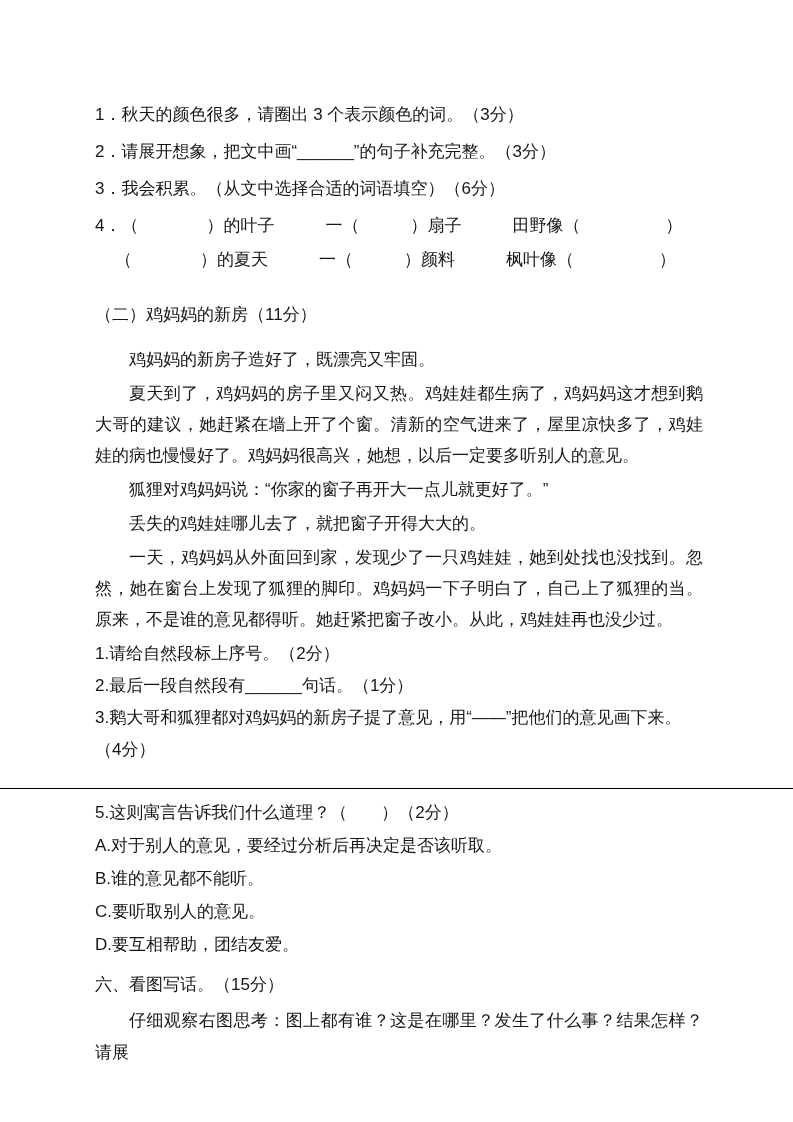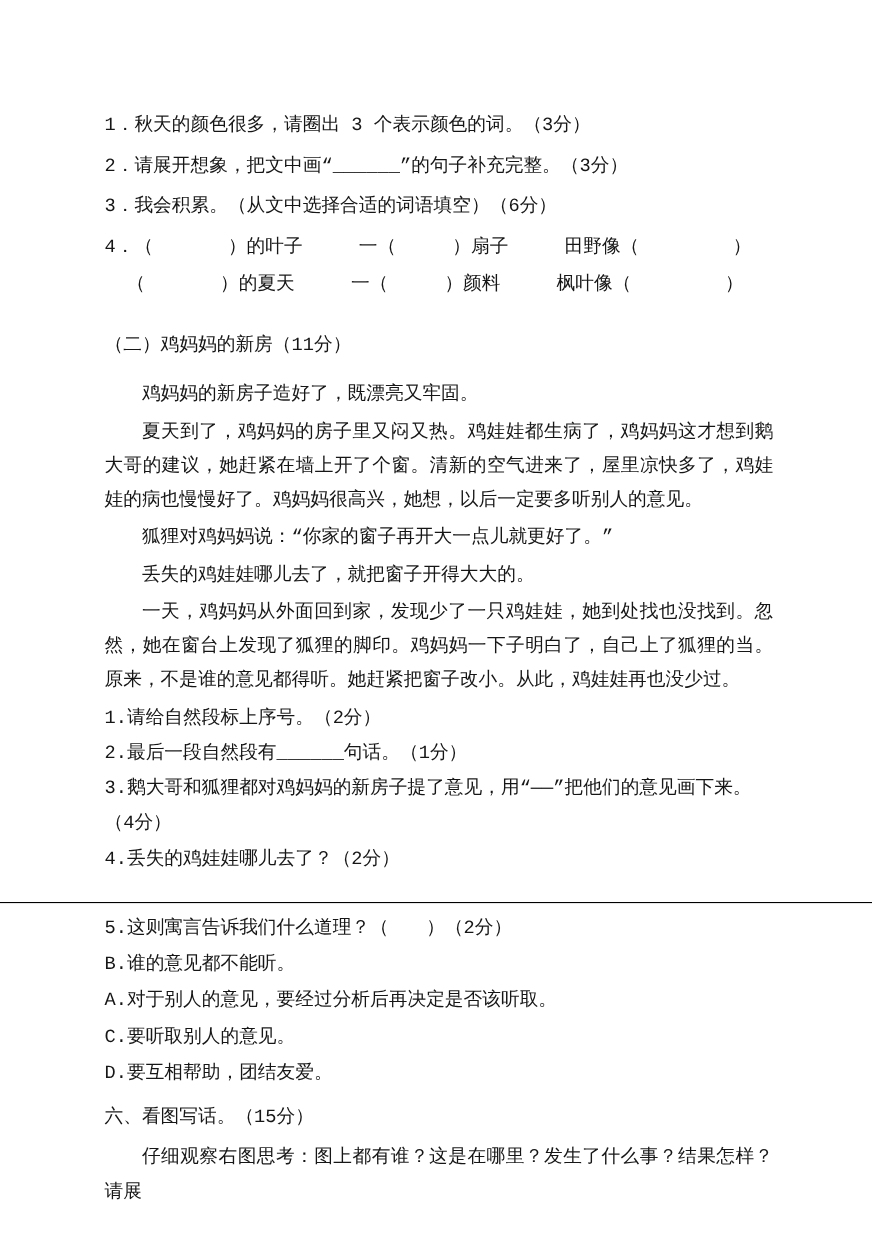--- a/index.html
+++ b/index.html
@@ -2,21 +2,21 @@
 <html><head>
 <meta charset="utf-8">
 <style>
   * { margin: 0; padding: 0; box-sizing: border-box; }
   html, body { background: #ffffff; }
   .page {
     width: 793px;
     height: 1122px;
     background: #ffffff;
     color: #161616;
-    font-family: Liberation Mono, monospace;
+    font-family: Liberation Sans, sans-serif;
     font-size: 17px;
     padding: 96px 90px 0 95px;
     position: relative;
     overflow: hidden;
   }
   .part1 .q { line-height: 37px; white-space: pre-wrap; }
   .part1 .q4b { line-height: 31px; margin-left: 20px; }
   .passage-title {
     font-weight: normal;
     font-size: 17px;
@@ -62,30 +62,29 @@
     <p>夏天到了，鸡妈妈的房子里又闷又热。鸡娃娃都生病了，鸡妈妈这才想到鹅大哥的建议，她赶紧在墙上开了个窗。清新的空气进来了，屋里凉快多了，鸡娃娃的病也慢慢好了。鸡妈妈很高兴，她想，以后一定要多听别人的意见。</p>
     <p>狐狸对鸡妈妈说：“你家的窗子再开大一点儿就更好了。”</p>
     <p>丢失的鸡娃娃哪儿去了，就把窗子开得大大的。</p>
     <p>一天，鸡妈妈从外面回到家，发现少了一只鸡娃娃，她到处找也没找到。忽然，她在窗台上发现了狐狸的脚印。鸡妈妈一下子明白了，自己上了狐狸的当。原来，不是谁的意见都得听。她赶紧把窗子改小。从此，鸡娃娃再也没少过。</p>
   </div>
 
   <div class="part2">
     <div class="q">1.请给自然段标上序号。（2分）</div>
     <div class="q">2.最后一段自然段有______句话。（1分）</div>
     <div class="q">3.鹅大哥和狐狸都对鸡妈妈的新房子提了意见，用“——”把他们的意见画下来。（4分）</div>
-    <div class="q">4.丢失的鸡娃娃哪儿去了？（2分）</div>
   </div>
 
   <div class="divider"></div>
 
   <div class="q5stem">5.这则寓言告诉我们什么道理？（　　）（2分）</div>
 
   <div class="options">
+    <div class="opt">A.对于别人的意见，要经过分析后再决定是否该听取。</div>
     <div class="opt">B.谁的意见都不能听。</div>
-    <div class="opt">A.对于别人的意见，要经过分析后再决定是否该听取。</div>
     <div class="opt">C.要听取别人的意见。</div>
     <div class="opt">D.要互相帮助，团结友爱。</div>
   </div>
 
   <div class="sec6-heading">六、看图写话。（15分）</div>
   <div class="sec6-instruction">仔细观察右图思考：图上都有谁？这是在哪里？发生了什么事？结果怎样？请展</div>
 
 </div>
 
 </body></html>

